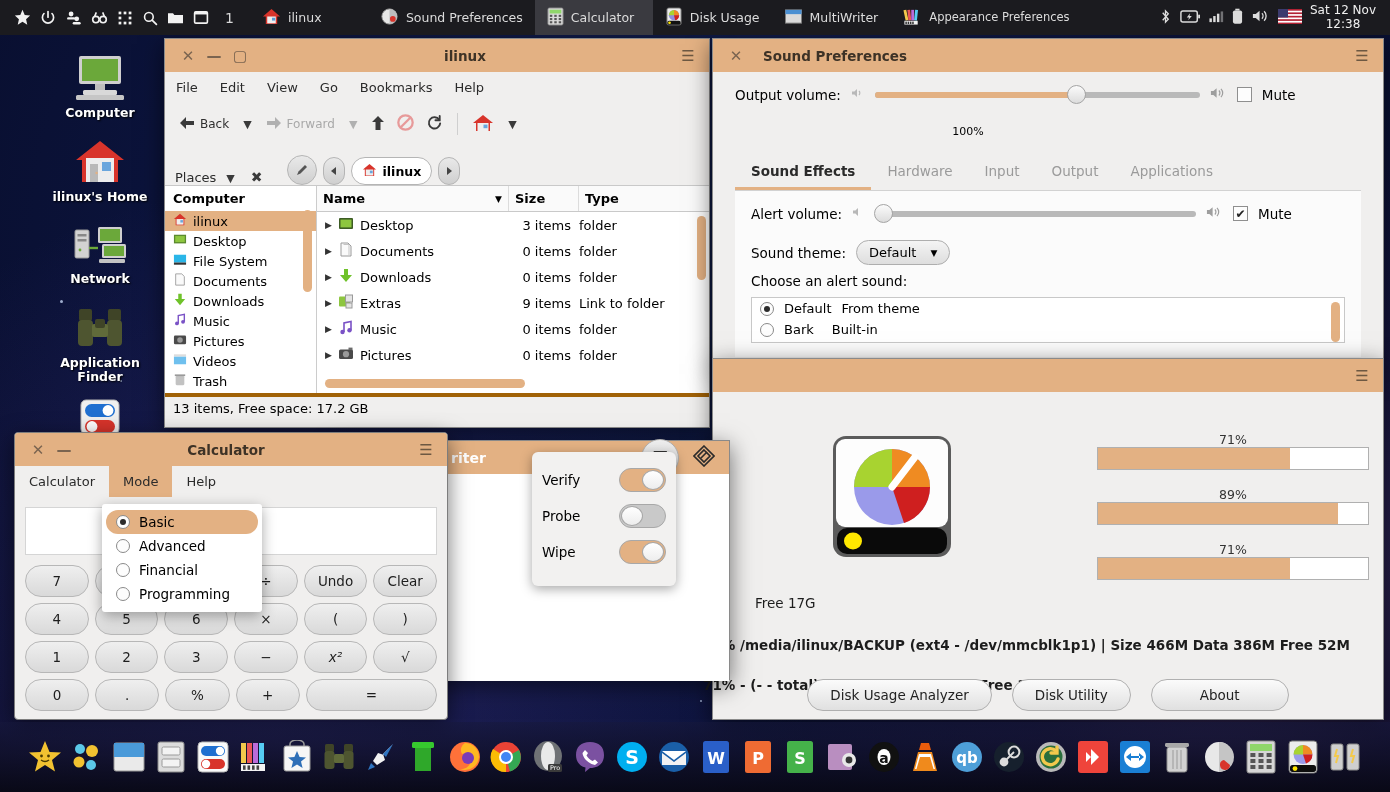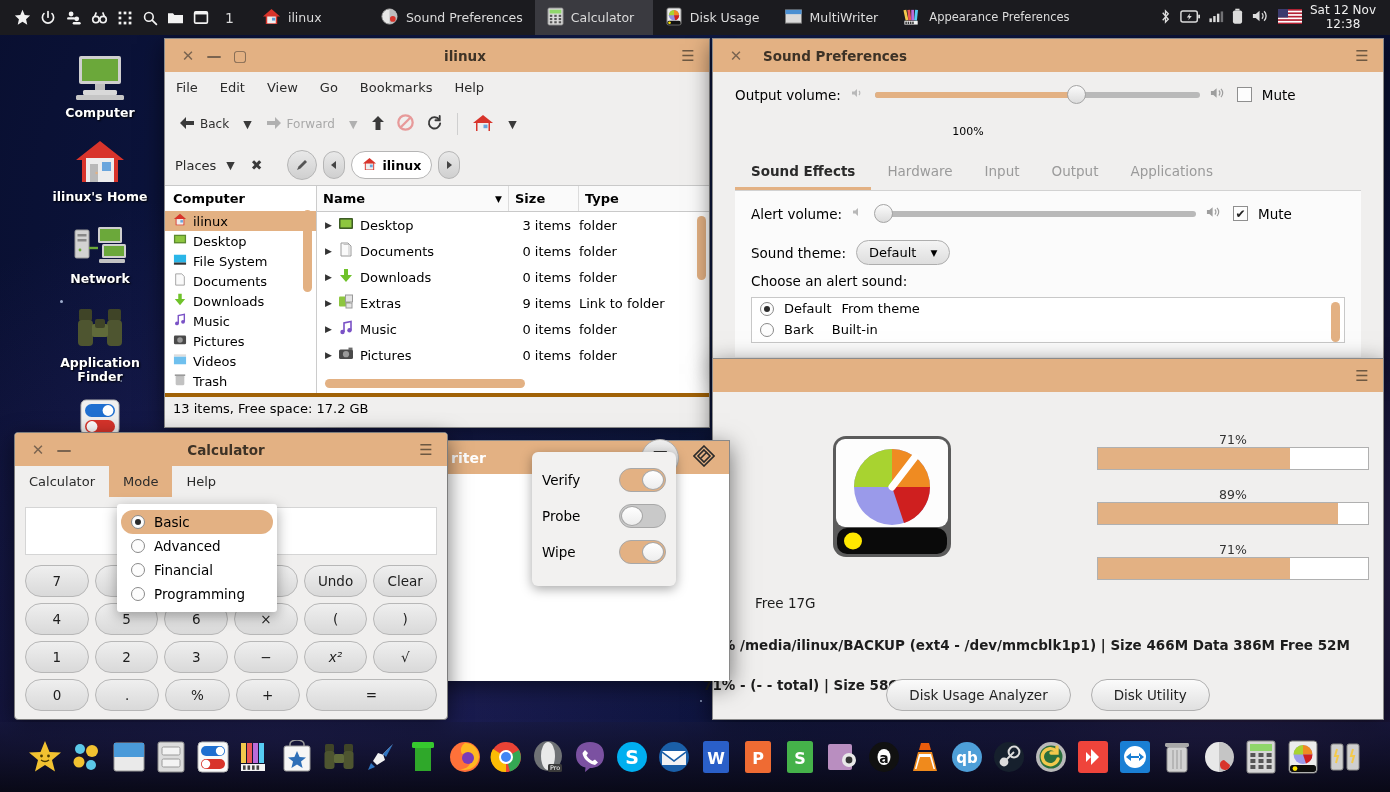--- a/index.html
+++ b/index.html
@@ -61,21 +61,21 @@
   .menubar { display:flex; height:31px; align-items:stretch; background:#f0efee; font-size:13px; }
   .menubar .mi { padding:0 11px; display:flex; align-items:center; color:#2b2b2b; }
   .menubar .mi.open { background:#e3b183; }
 
   
   #thunar { left:164px; top:38px; width:546px; height:390px; border:1px solid #8a8a8a; }
   #thunar .toolbar { height:42px; display:flex; align-items:center; gap:4px; padding:0 10px; background:#f0efee; }
   #thunar .tbitem { display:flex; align-items:center; gap:5px; font-size:12px; color:#303030; padding:2px 4px; }
   #thunar .tbitem.dim { color:#a9a9a9; }
   #thunar .sep { width:1px; height:22px; background:#cfcfcf; margin:0 6px; }
-  #thunar .pathbar { height:40px; display:flex; align-items:center; gap:6px; padding:0 10px; background:#f0efee; }
+  #thunar .pathbar { height:40px; display:flex; align-items:flex-end; gap:6px; padding:0 10px; background:#f0efee; }
   .pillbtn {
     border:1px solid #b5b5b5; border-radius:16px;
     background:linear-gradient(#fcfcfc,#e2e2e2); height:26px;
     display:flex; align-items:center; justify-content:center; padding:0 10px; font-size:12.5px;
   }
   .circbtn {
     width:30px;height:30px;border-radius:50%;border:1px solid #b5b5b5;
     background:linear-gradient(#e9e9e9,#cfcfcf); display:flex;align-items:center;justify-content:center;
   }
   #thunar .panes { display:flex; height:208px; border-top:1px solid #c9c9c9; background:#fff; }
@@ -154,21 +154,21 @@
   #calc .display { margin:10px; height:48px; background:#fff; border:1px solid #d5d5d5; }
   #calc .pad { padding:0 10px 10px 10px; }
   #calc .prow { display:flex; gap:6px; margin-bottom:6px; }
   .cbtn {
     flex:1; height:32px; border:1px solid #b7b7b7; border-radius:16px;
     background:linear-gradient(#efefef,#d9d9d9); display:flex; align-items:center; justify-content:center;
     font-size:13.5px; color:#1d1d1d;
   }
   .cbtn.wide { flex:2.08; }
   #calc-menu {
-    position:absolute; left:117px; top:504px; width:160px; background:#fff;
+    position:absolute; left:102px; top:504px; width:160px; background:#fff;
     box-shadow:0 4px 14px rgba(0,0,0,.35); border-radius:3px; padding:6px 0; z-index:70;
   }
   #calc-menu .mrow { display:flex; align-items:center; gap:9px; padding:4px 10px; margin:0 4px; font-size:13.5px; border-radius:14px; }
   #calc-menu .mrow.sel { background:#e3b183; }
 
   
   #dock {
     position:absolute; left:0; bottom:0; width:1390px; height:70px;
     background:linear-gradient(180deg, rgba(22,24,60,.55) 0%, rgba(16,16,40,.75) 46%, rgba(8,8,20,.92) 100%);
     display:flex; align-items:center; gap:3px; padding:0 26px; z-index:800;
@@ -830,20 +830,21 @@
     <div class="du-rowtext" style="position:absolute;left:-10px;top:245px;font-weight:bold;">
       <span>89%  /media/ilinux/BACKUP  (ext4 - /dev/mmcblk1p1)  |  Size 466M  Data 386M  Free 52M</span>
     </div>
     <div class="du-rowtext" style="position:absolute;left:-10px;top:285px;font-weight:bold;">
       <span>71%  -  (- - total)  |  Size 58G  Data 39G  Free 17G</span>
     </div>
 
     <div class="btnrow">
       <span class="gbtn">Disk Usage Analyzer</span>
       <span class="gbtn">Disk Utility</span>
+      <span class="gbtn" style="padding:7px 48px;">About</span>
     </div>
   </div>
 </div>
 
 <div class="win" id="multiwriter">
   <div class="titlebar" style="justify-content:flex-start;">
     <span style="font-weight:bold;font-size:14px;color:#fff;padding-left:104px;">riter</span>
     <span style="margin-left:auto;display:flex;align-items:center;gap:14px;padding-right:4px;">
       <span style="width:38px;height:38px;border-radius:50%;background:linear-gradient(#eee,#cfcfcf);border:1px solid #b0b0b0;display:flex;align-items:center;justify-content:center;font-size:18px;color:#333;">☰</span>
       <span><svg width="22" height="22" viewBox="0 0 22 22">

